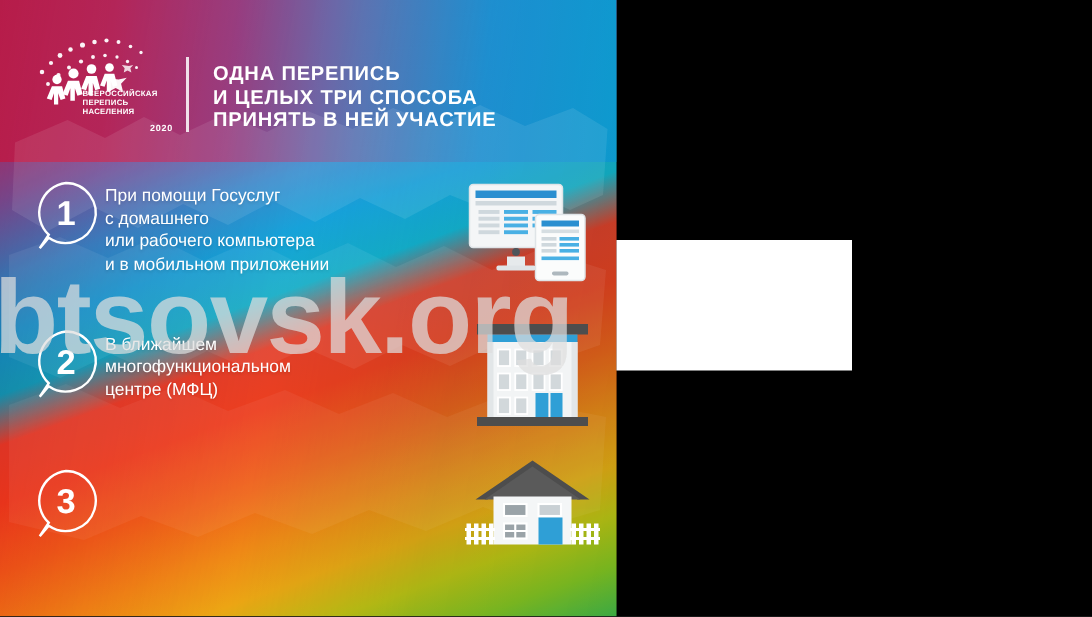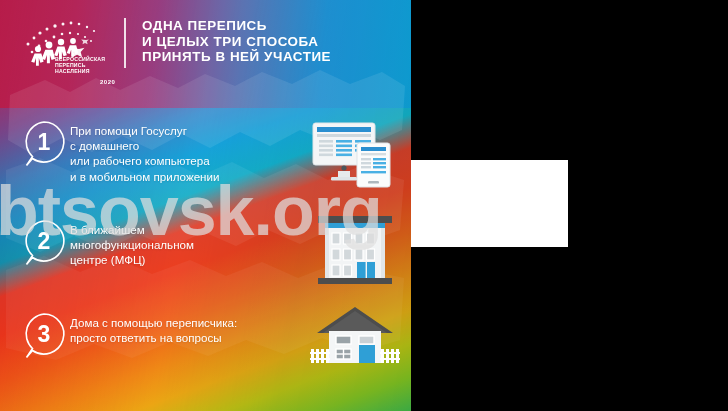--- a/index.html
+++ b/index.html
@@ -40,21 +40,21 @@
   }
   .poster-top{
     position:absolute;left:0;top:0;width:100%;height:108px;
     background:linear-gradient(95deg,#c0265c 0%,#bb2c63 18%,#9c4286 38%,#5f76b4 58%,#2296d4 78%,#0fa3dd 100%);
   }
   
   .map{position:absolute;inset:0;opacity:.16;pointer-events:none;}
   .map svg{width:100%;height:100%;}
 
   
-  .hdr{position:absolute;left:0;top:18px;width:411px;height:70px;display:flex;align-items:flex-start;}
+  .hdr{position:absolute;left:0;top:18px;width:411px;height:70px;display:flex;align-items:flex-end;}
   .logo{position:relative;width:104px;height:66px;margin-left:16px;flex:0 0 auto;}
   .logo svg{position:absolute;left:0;top:0;}
   .logo-words{
     position:absolute;left:39px;top:38px;color:#fff;font-size:5.2px;line-height:6.1px;
     font-weight:bold;letter-spacing:.2px;white-space:nowrap;
   }
   .logo-year{position:absolute;left:84px;top:61px;color:#fff;font-size:6px;font-weight:bold;letter-spacing:.5px;}
   .divider{width:2px;height:50px;background:rgba(255,255,255,.85);margin:0 16px 0 4px;flex:0 0 auto;}
   .hdr-title{color:#fff;font-size:13.4px;line-height:15.6px;font-weight:bold;letter-spacing:.55px;}
 
@@ -192,22 +192,20 @@
 центре (МФЦ)</div>
     </div>
 
     <div class="step step3">
       <div class="badge">
         <svg width="48" height="48" viewBox="0 0 48 48">
           <path d="M22 2 A20 20 0 1 1 10.5 38.5 L4.5 45.5 L10.5 36.5 A20 20 0 0 1 22 2 Z" fill="none" stroke="#ffffff" stroke-width="1.6"></path>
         </svg>
         <span>3</span>
       </div>
-      <div class="step-text">Дома с помощью переписчика:
-просто ответить на вопросы</div>
     </div>
 
     <div class="illus illus1">
       <svg width="92" height="68" viewBox="0 0 92 68">
 
         <rect x="4" y="2" width="62" height="42" rx="2.5" fill="#f4f6f7" stroke="#dfe4e7" stroke-width="1"></rect>
         <rect x="8" y="6" width="54" height="5" fill="#2a8fd0"></rect>
         <rect x="8" y="13" width="54" height="3" fill="#cfd8dd"></rect>
         <rect x="10" y="19" width="14" height="2.6" fill="#cfd8dd"></rect>
         <rect x="10" y="23.5" width="14" height="2.6" fill="#cfd8dd"></rect>

